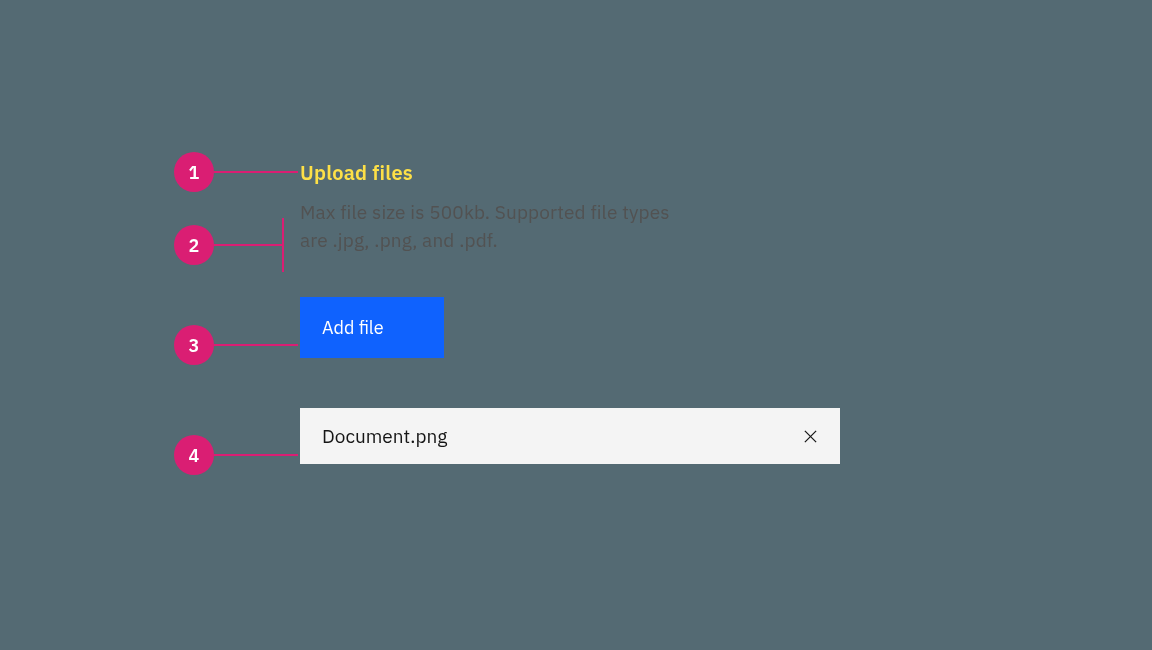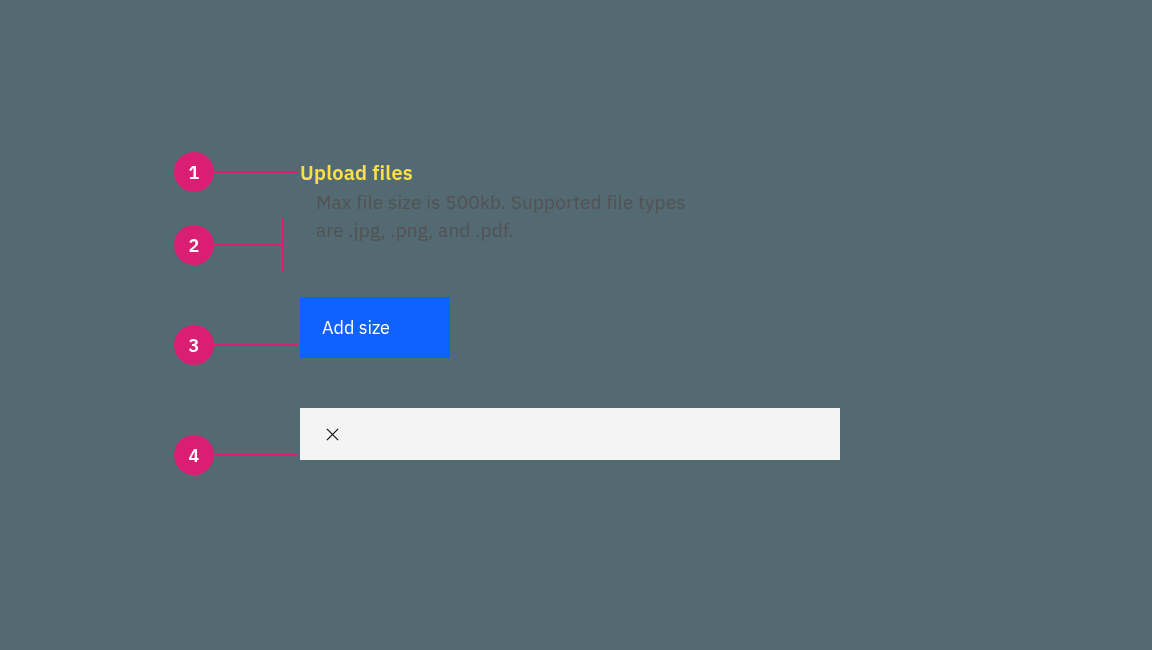--- a/index.html
+++ b/index.html
@@ -106,21 +106,21 @@
     .anno-1 { left: 174px; top: 152px; }
     .anno-1 .connector { width: 84px; }
     .anno-2 { left: 174px; top: 225px; }
     .anno-2 .connector-bracket { width: 70px; }
     .anno-3 { left: 174px; top: 325px; }
     .anno-3 .connector { width: 84px; }
     .anno-4 { left: 174px; top: 435px; }
     .anno-4 .connector { width: 84px; }
 
     .content-heading { left: 300px; top: 159px; }
-    .content-description { left: 300px; top: 189px; margin-left: 16px; }
+    .content-description { left: 300px; top: 199px; }
     .content-button { left: 300px; top: 297px; }
     .content-file { left: 300px; top: 408px; }
   </style>
 </head>
 <body>
 
 <div class="annotation anno-1">
   <div class="badge">
     <span>1</span>
   </div>
@@ -150,25 +150,26 @@
 
 <div class="content content-heading">
   <div class="heading">Upload files</div>
 </div>
 
 <div class="content content-description">
   <div class="description">Max file size is 500kb. Supported file types are .jpg, .png, and .pdf.</div>
 </div>
 
 <div class="content content-button">
-  <button class="add-file-btn">Add size</button>
+  <button class="add-file-btn">Add file</button>
 </div>
 
 <div class="content content-file">
   <div class="file-item">
+    <span class="file-name">Document.png</span>
     <span class="close-icon">
       <svg viewBox="0 0 16 16">
         <line x1="2" y1="2" x2="14" y2="14" stroke="#161616" stroke-width="1.4"></line>
         <line x1="14" y1="2" x2="2" y2="14" stroke="#161616" stroke-width="1.4"></line>
       </svg>
     </span>
   </div>
 </div>
 
 </body></html>

